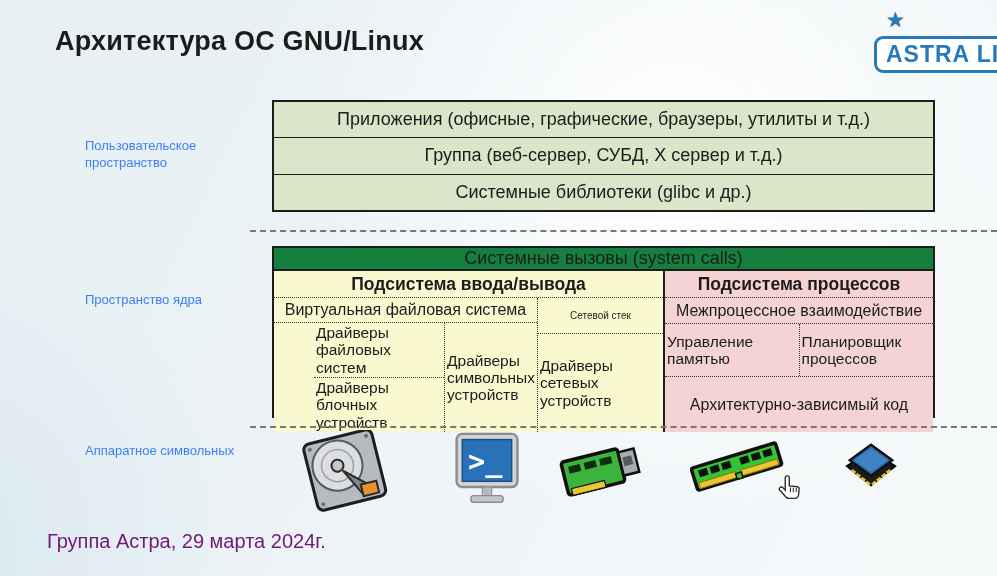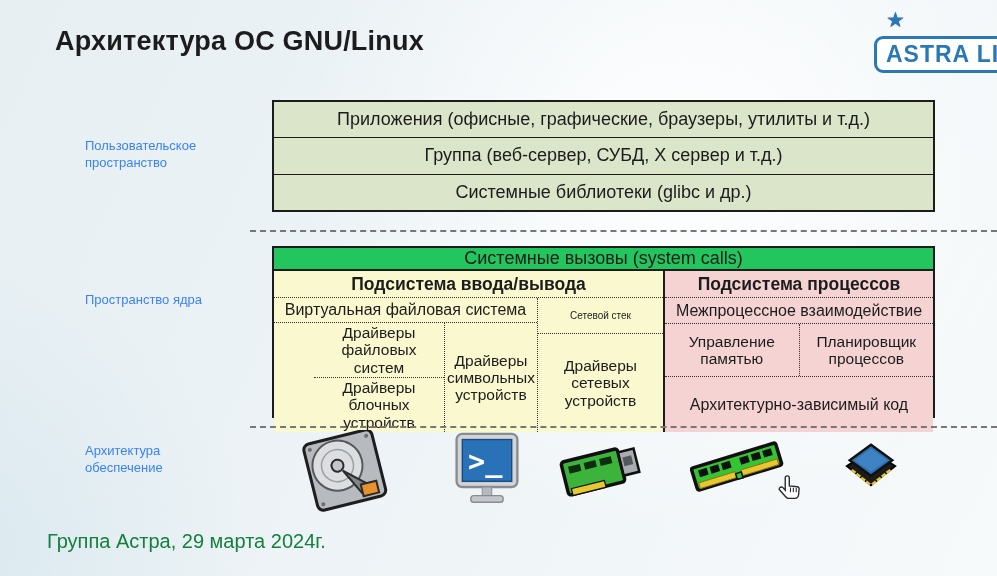--- a/index.html
+++ b/index.html
@@ -27,63 +27,63 @@
   .us-table{left:272px;top:100px;width:663px;height:112px;border:2px solid #1c1c1c;
     box-sizing:border-box;display:flex;flex-direction:column;background:#dbe5c9;}
   .us-row{flex:1;display:flex;align-items:center;justify-content:center;
     font-size:18px;border-bottom:1.5px solid #1c1c1c;}
   .us-row:last-child{border-bottom:none;}
   
   .dash{left:250px;width:747px;height:0;border-top:2px dashed #777;}
   
   .k-table{left:272px;top:246px;width:663px;height:172px;border:2px solid #1c1c1c;
     box-sizing:border-box;display:flex;flex-direction:column;}
-  .k-syscalls{height:30px;background:#22c55e;display:flex;align-items:center;
+  .k-syscalls{height:30px;background:#15803d;display:flex;align-items:center;
     justify-content:center;font-size:18px;border-bottom:2px solid #1c1c1c;box-sizing:border-box;}
   .k-body{flex:1;display:flex;}
   .io-col{width:389px;background:#f9f8cf;display:flex;flex-direction:column;box-sizing:border-box;}
   .proc-col{flex:1;background:#f6d3d3;border-left:2px solid #1c1c1c;display:flex;
     flex-direction:column;box-sizing:border-box;}
   .sub-header{height:27px;display:flex;align-items:center;justify-content:center;
     font-size:17.5px;font-weight:700;border-bottom:1.5px dotted #333;box-sizing:border-box;}
-  .cell{display:flex;align-items:center;justify-content:center;text-align:center;
+  .cell{display:flex;align-items:center;justify-content:center;text-align:left;
     font-size:15.5px;line-height:1.12;box-sizing:border-box;padding:1px 2px;}
   .dot-b{border-bottom:1.5px dotted #333;}
   .dot-r{border-right:1.5px dotted #333;}
   .io-body{flex:1;display:flex;}
   .io-left{width:264px;display:flex;flex-direction:column;box-sizing:border-box;}
   .io-right{flex:1;display:flex;flex-direction:column;}
   .drv-row{flex:1;display:flex;}
   .drv-colA{width:152px;display:flex;flex-direction:column;box-sizing:border-box;margin-left:40px;}
   .drv-colB{flex:1;}
   .vfs{height:25px;font-size:16px;}
   .netstack{height:36px;font-size:10px;}
   .ipc{height:26px;font-size:16px;}
   .mem-row{height:52px;display:flex;}
   .mem-row .cell{flex:1;}
   .arch{flex:1;font-size:16px;}
   
   .hw-icon{display:block;}
   
-  .footer{left:47px;top:530px;font-size:20px;color:#15803d;}
+  .footer{left:47px;top:530px;font-size:20px;color:#701a75;}
   .cursor{left:778px;top:474px;width:26px;height:32px;}
 </style>
 </head>
 <body>
 
 <div class="abs title">Архитектура ОС GNU/Linux</div>
 
 <div class="abs logo-box">
   <span class="logo-text">ASTRA LINUX</span>
 </div>
 <div class="abs logo-star">★</div>
 
 <div class="abs side-label" style="top:137px;width:185px;">Пользовательское пространство</div>
 <div class="abs side-label" style="top:291px;width:140px;">Пространство ядра</div>
-<div class="abs side-label" style="top:442px;width:150px;">Архитектура обеспечение</div>
+<div class="abs side-label" style="top:442px;width:150px;">Аппаратное символьных</div>
 
 <div class="abs us-table">
   <div class="us-row">Приложения (офисные, графические, браузеры, утилиты и т.д.)</div>
   <div class="us-row">Группа (веб-сервер, СУБД, X сервер и т.д.)</div>
   <div class="us-row">Системные библиотеки (glibc и др.)</div>
 </div>
 
 <div class="abs dash" style="top:230px;"></div>
 
 <div class="abs k-table">

